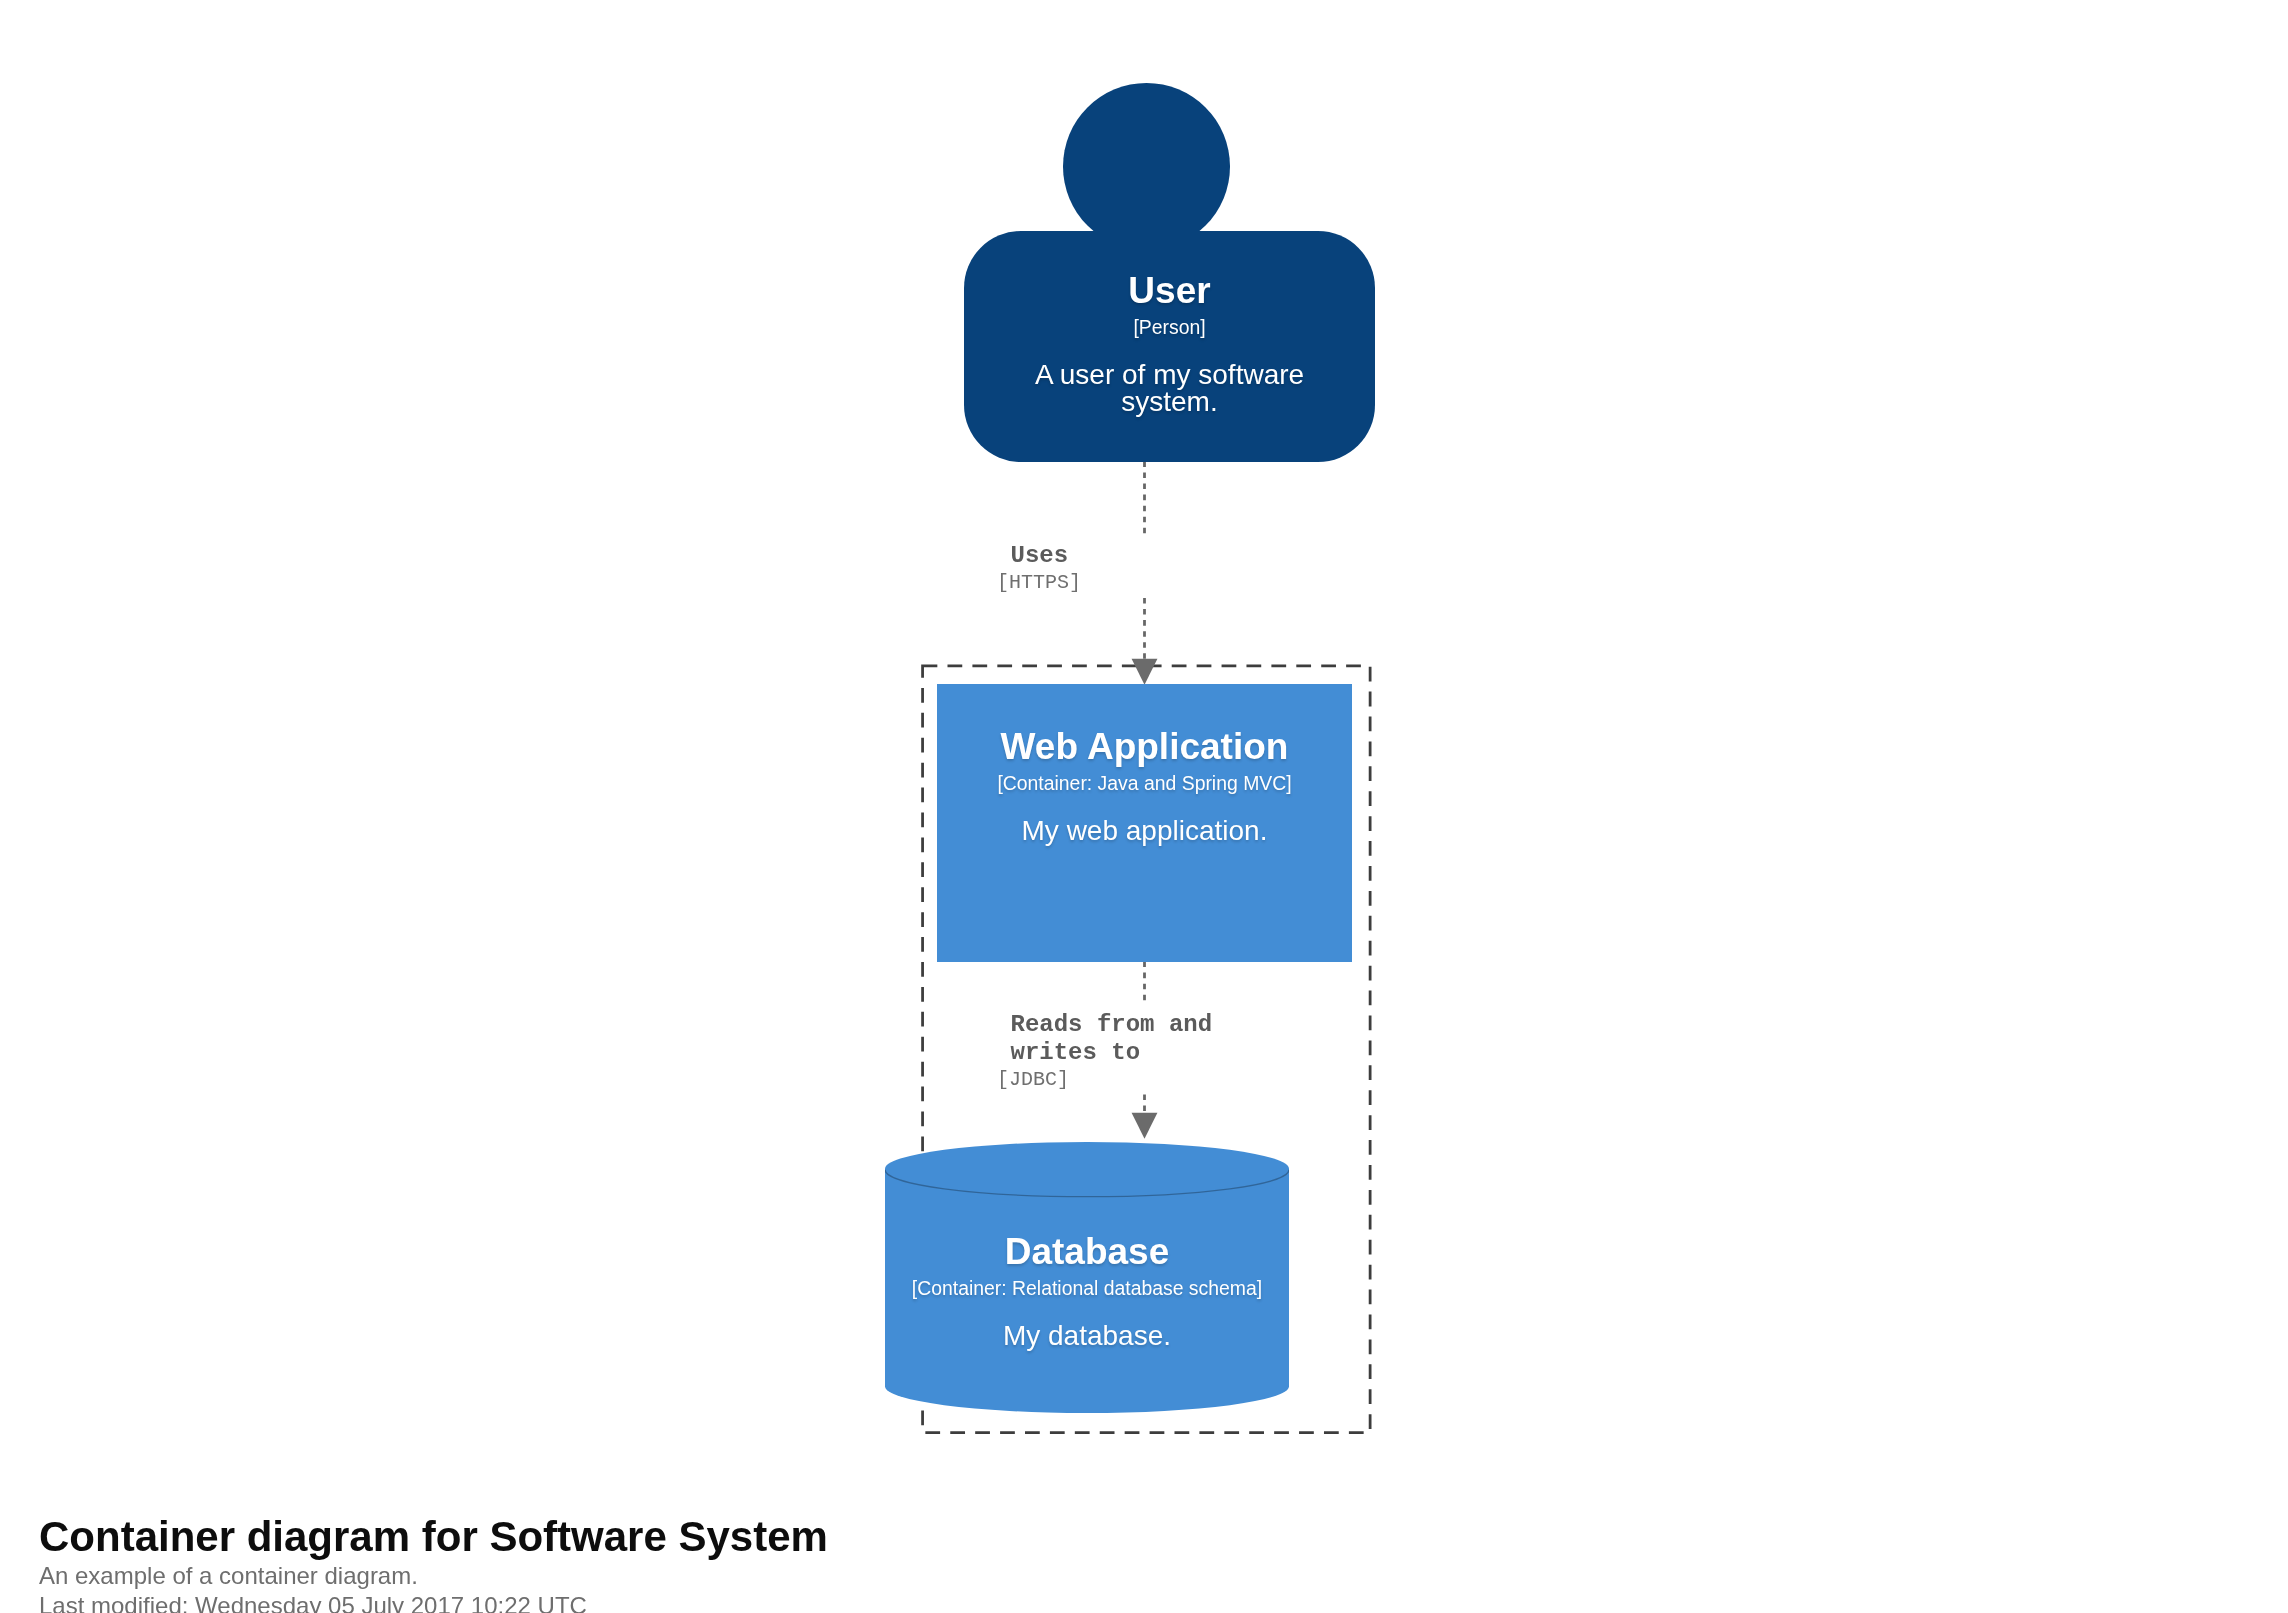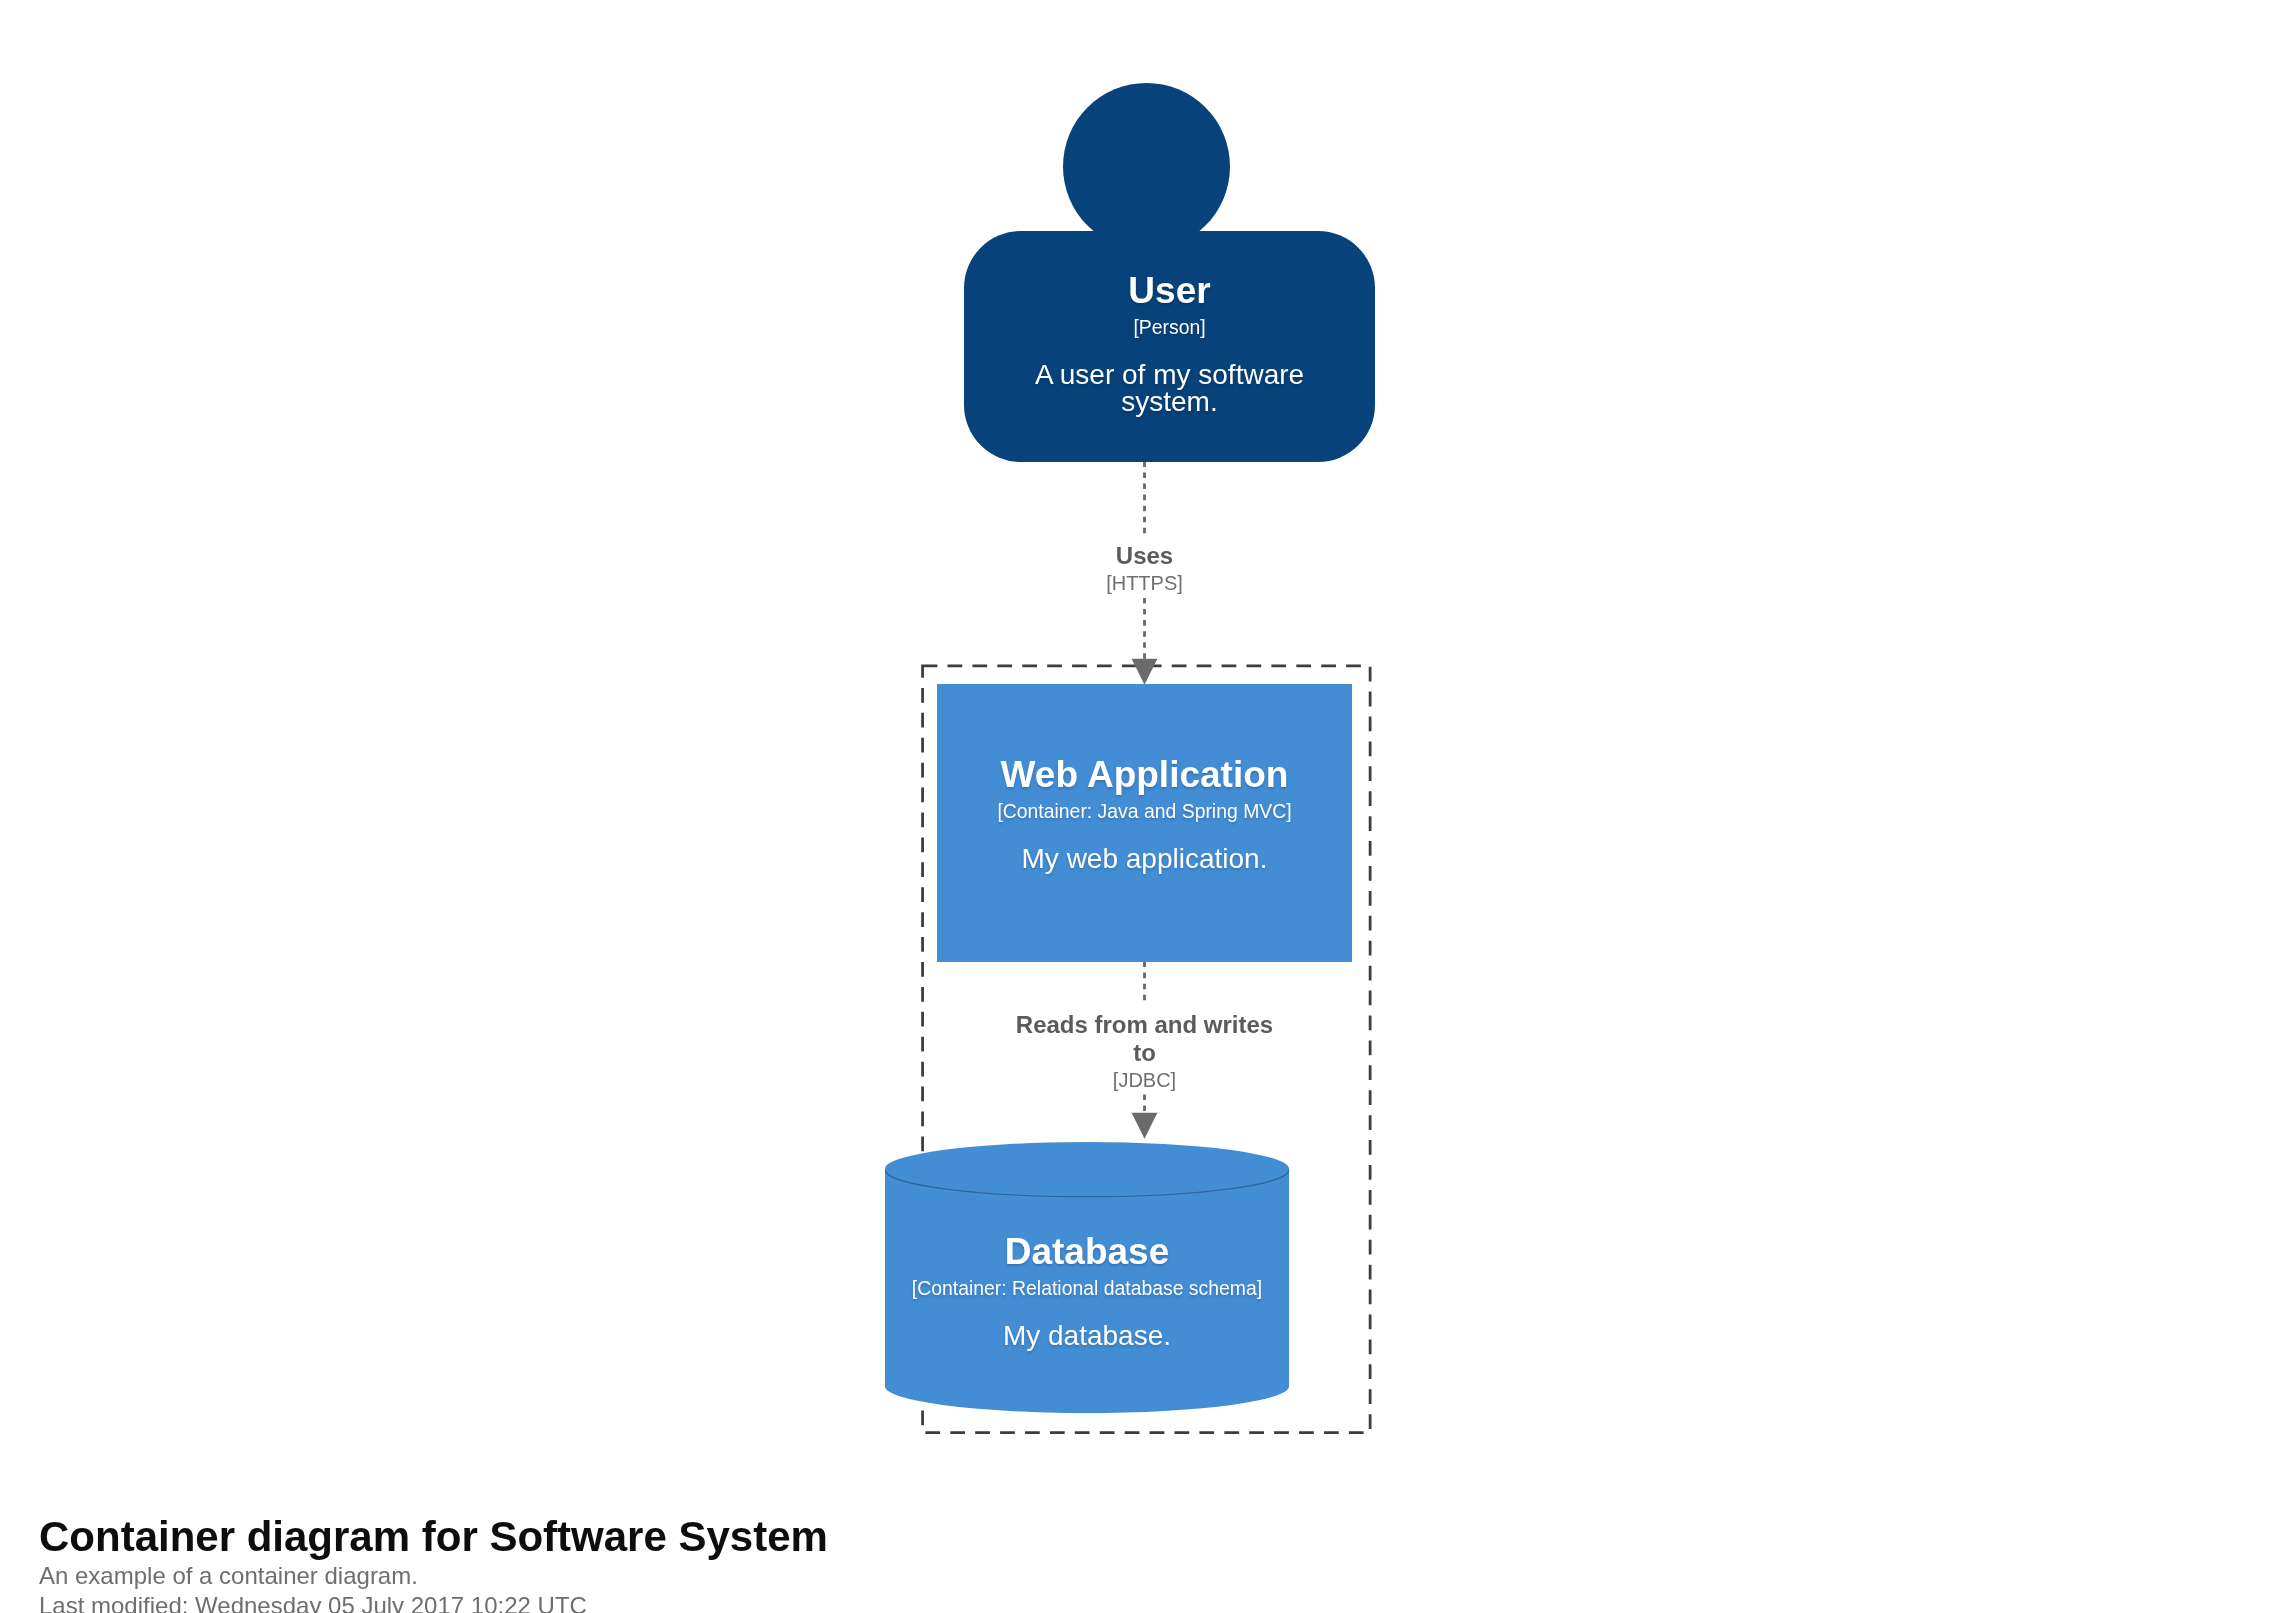--- a/index.html
+++ b/index.html
@@ -72,21 +72,21 @@
     margin-right: auto;
   }
 
   
   .container-box {
     position: absolute;
     left: 937px; top: 684px;
     width: 415px; height: 278px;
     background: #438dd5;
     box-sizing: border-box;
-    padding-top: 70px;
+    padding-top: 42px;
     text-align: center;
   }
 
   
   .cylinder {
     position: absolute;
     left: 885px; top: 1138px;
     width: 404px; height: 279px;
   }
   .cylinder svg {
@@ -100,21 +100,22 @@
     width: 100%; height: 100%;
     box-sizing: border-box;
     padding-top: 93px;
     text-align: center;
   }
 
   
   .rel-label-block {
     position: absolute;
     width: 295px;
-    text-align: center;
+    text-align: left;
+    font-family: Liberation Mono, monospace;
   }
   .rel-label {
     font-size: 24px;
     font-weight: bold;
     line-height: 28px;
     color: #5b5b5b;
     margin: 0 auto;
     max-width: 268px;
   }
   .rel-tech {

